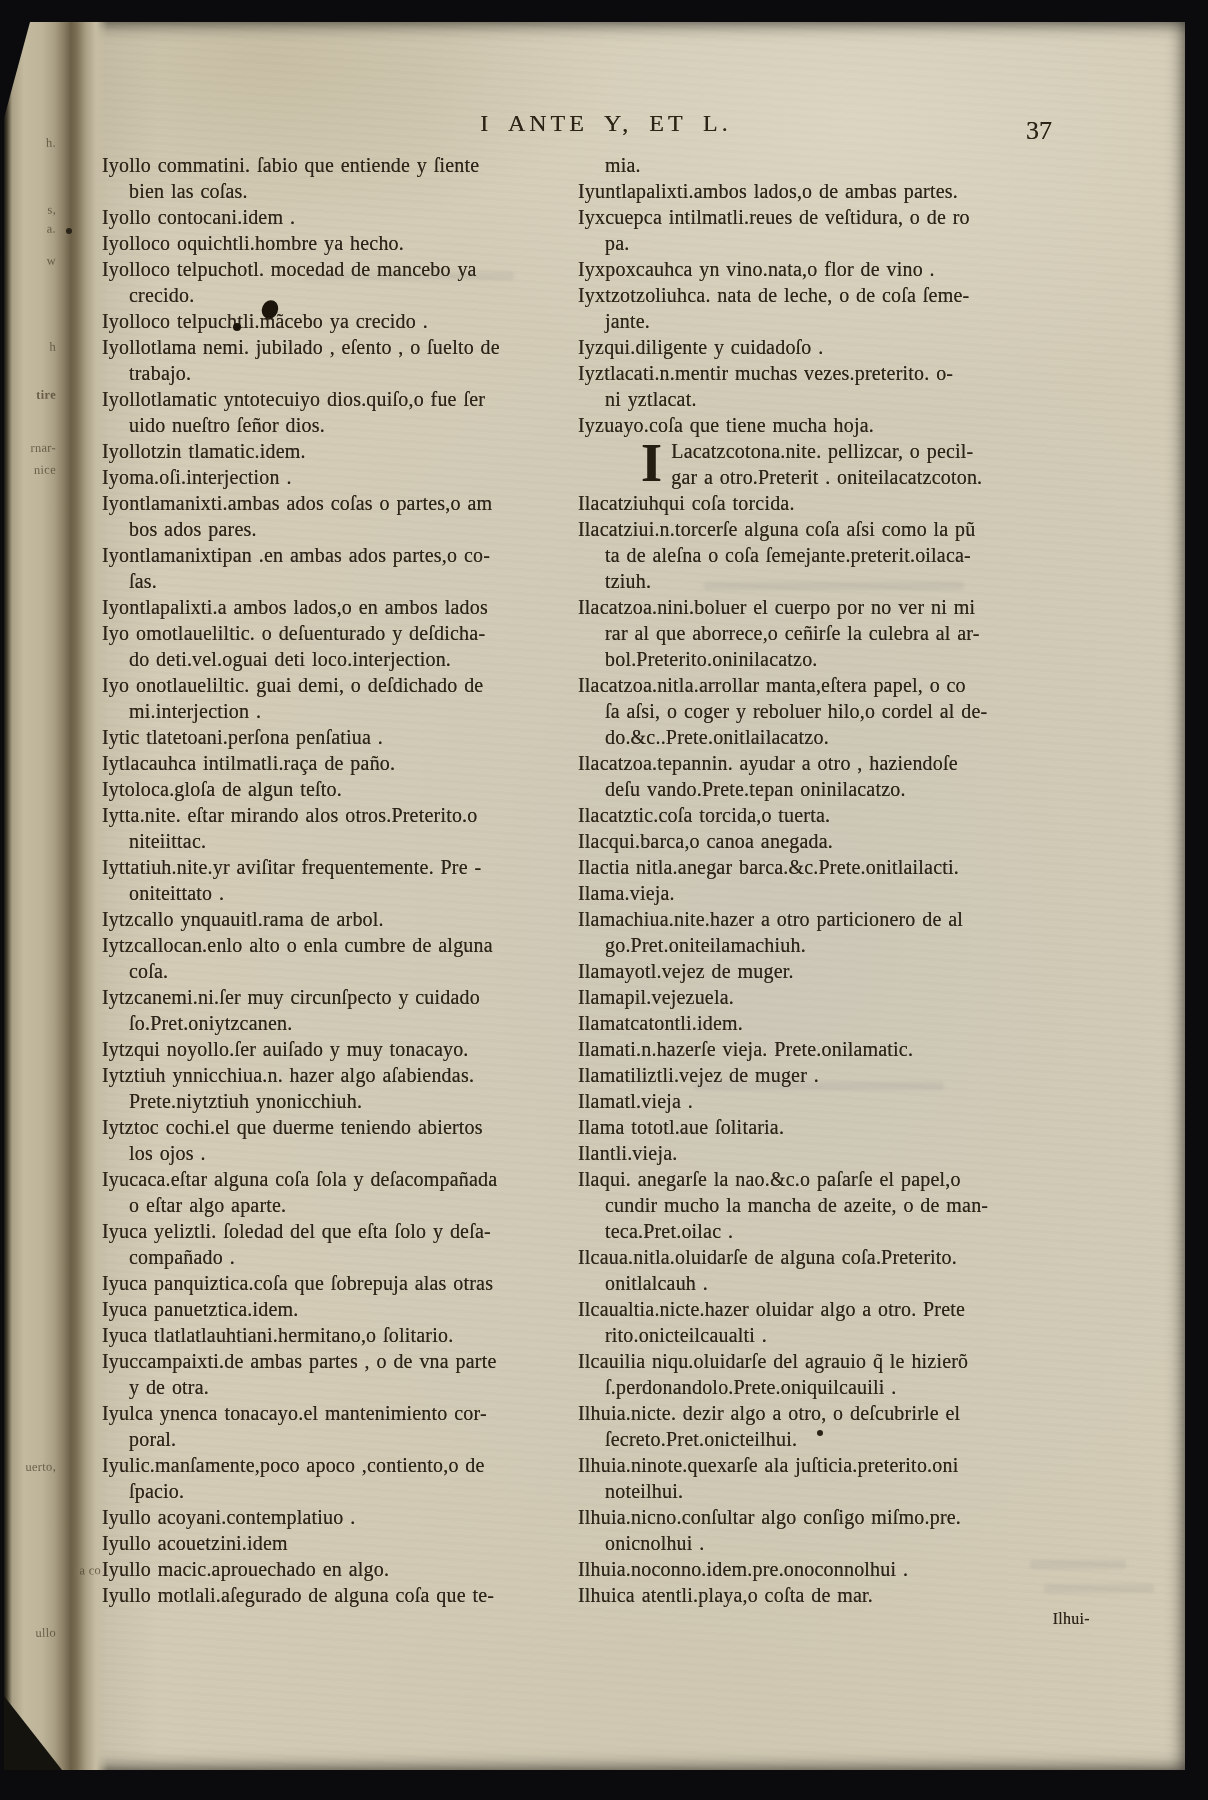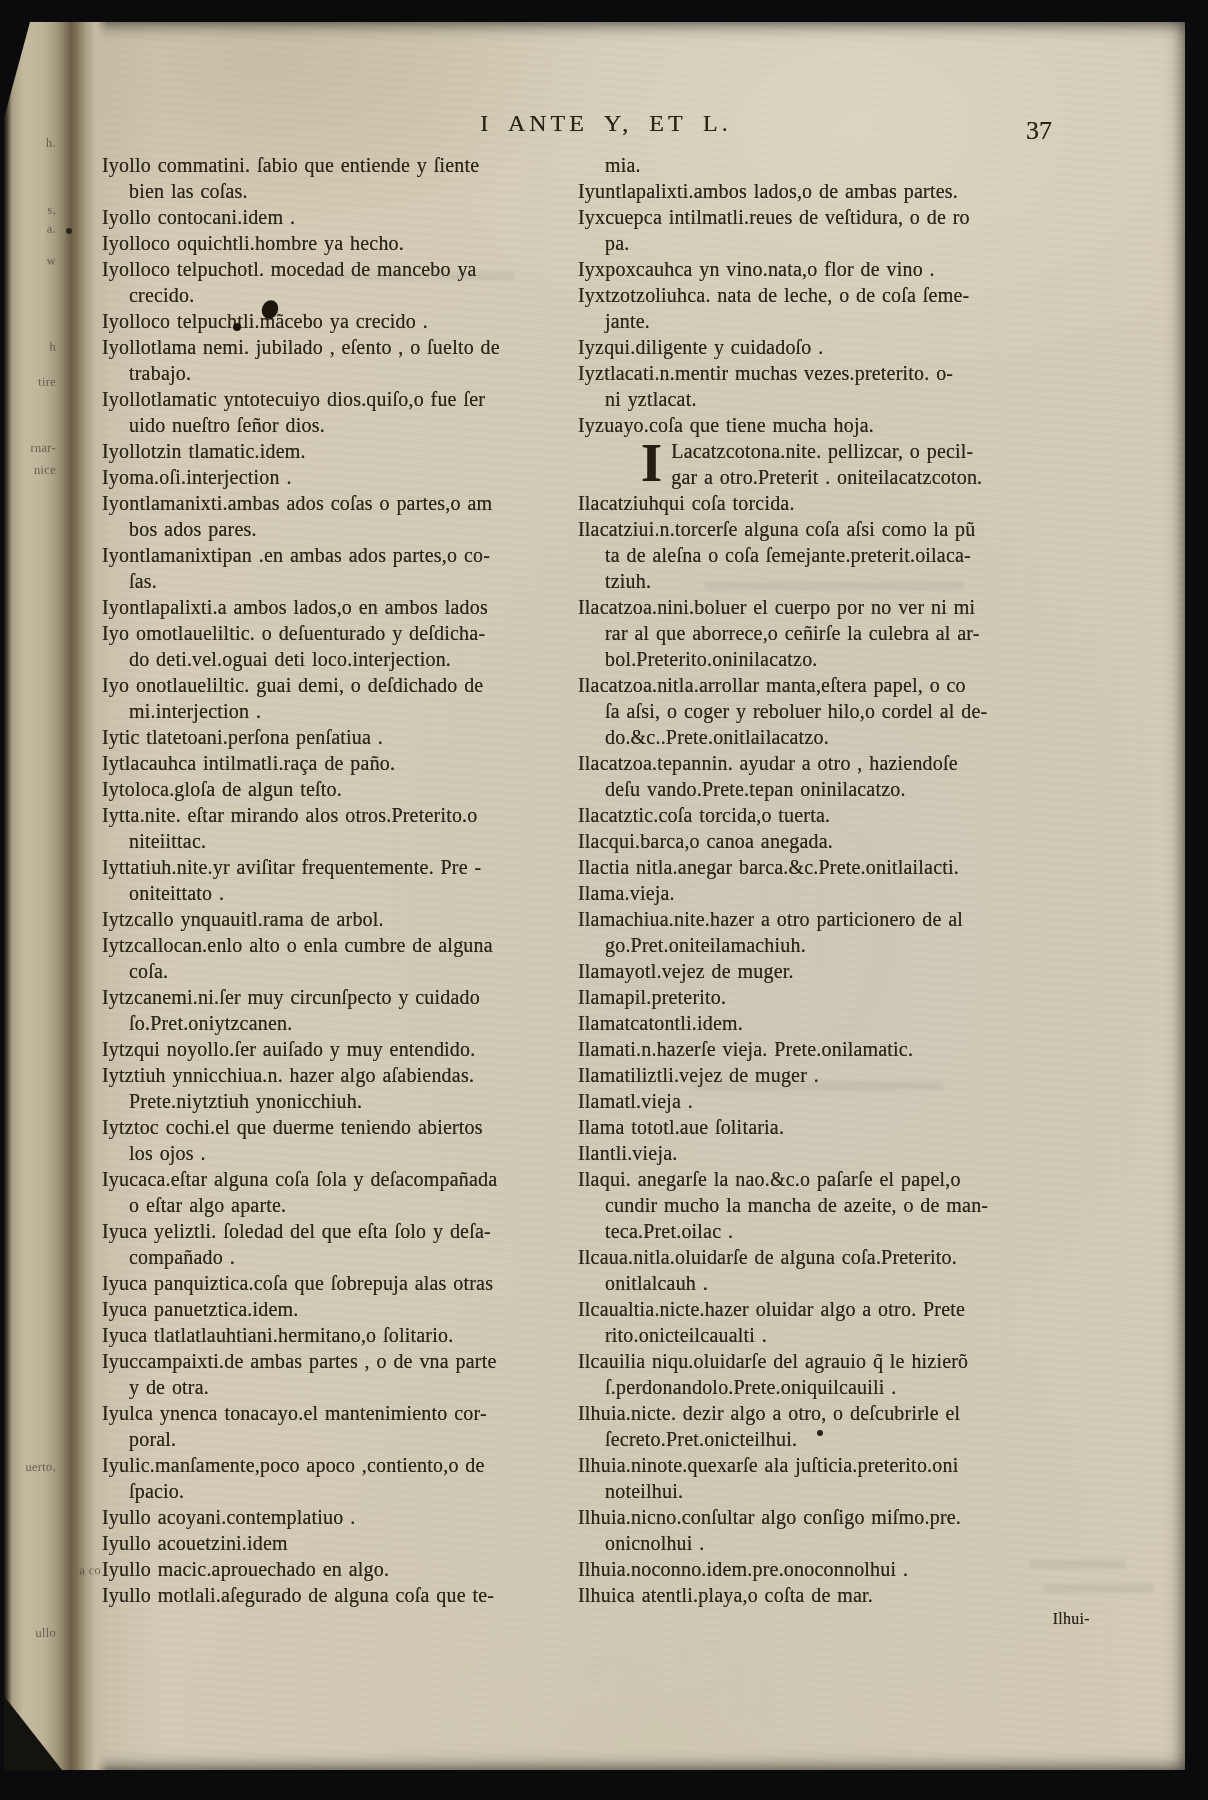--- a/index.html
+++ b/index.html
@@ -69,21 +69,21 @@
 
 <div class="scan">
   <div class="page">
     <div class="gutter"></div>
     <div id="fragments">
         <div class="frag" style="top: 114px;">h.</div>
         <div class="frag" style="top: 181px;">s,</div>
         <div class="frag" style="top: 200px;">a.</div>
         <div class="frag" style="top: 232px;">w</div>
         <div class="frag" style="top: 318px;">h</div>
-        <div class="frag" style="top: 353px;">tire</div>
+        <div class="frag" style="top: 366px; font-weight: bold;">tire</div>
         <div class="frag" style="top: 419px;">rnar-</div>
         <div class="frag" style="top: 441px;">nice</div>
         <div class="frag" style="top: 1390px; margin-top: 48px;">uerto,</div>
         <div class="frag" style="top: 1542px; padding-left: 45px;">a co</div>
         <div class="frag" style="top: 1604px;">ullo</div>
       </div>
     <div class="corner-tl"></div>
     <div class="corner-bl"></div>
 
     <div class="ghost g1"></div>
@@ -123,21 +123,21 @@
         <div class="entry">Iytoloca.gloſa de algun teſto.</div>
         <div class="entry">Iytta.nite. eſtar mirando alos otros.Preterito.o
 niteiittac.</div>
         <div class="entry">Iyttatiuh.nite.yr aviſitar frequentemente. Pre -
 oniteittato .</div>
         <div class="entry">Iytzcallo ynquauitl.rama de arbol.</div>
         <div class="entry">Iytzcallocan.enlo alto o enla cumbre de alguna
 coſa.</div>
         <div class="entry">Iytzcanemi.ni.ſer muy circunſpecto y cuidado
 ſo.Pret.oniytzcanen.</div>
-        <div class="entry">Iytzqui noyollo.ſer auiſado y muy entendido.</div>
+        <div class="entry">Iytzqui noyollo.ſer auiſado y muy tonacayo.</div>
         <div class="entry">Iytztiuh ynnicchiua.n. hazer algo aſabiendas.
 Prete.niytztiuh ynonicchiuh.</div>
         <div class="entry">Iytztoc cochi.el que duerme teniendo abiertos
 los ojos .</div>
         <div class="entry">Iyucaca.eſtar alguna coſa ſola y deſacompañada
 o eſtar algo aparte.</div>
         <div class="entry">Iyuca yeliztli. ſoledad del que eſta ſolo y deſa-
 compañado .</div>
         <div class="entry">Iyuca panquiztica.coſa que ſobrepuja alas otras</div>
         <div class="entry">Iyuca panuetztica.idem.</div>
@@ -179,21 +179,21 @@
 do.&amp;c..Prete.onitlailacatzo.</div>
         <div class="entry">Ilacatzoa.tepannin. ayudar a otro , haziendoſe
 deſu vando.Prete.tepan oninilacatzo.</div>
         <div class="entry">Ilacatztic.coſa torcida,o tuerta.</div>
         <div class="entry">Ilacqui.barca,o canoa anegada.</div>
         <div class="entry">Ilactia nitla.anegar barca.&amp;c.Prete.onitlailacti.</div>
         <div class="entry">Ilama.vieja.</div>
         <div class="entry">Ilamachiua.nite.hazer a otro particionero de al
 go.Pret.oniteilamachiuh.</div>
         <div class="entry">Ilamayotl.vejez de muger.</div>
-        <div class="entry">Ilamapil.preterito.</div>
+        <div class="entry">Ilamapil.vejezuela.</div>
         <div class="entry">Ilamatcatontli.idem.</div>
         <div class="entry">Ilamati.n.hazerſe vieja. Prete.onilamatic.</div>
         <div class="entry">Ilamatiliztli.vejez de muger .</div>
         <div class="entry">Ilamatl.vieja .</div>
         <div class="entry">Ilama tototl.aue ſolitaria.</div>
         <div class="entry">Ilantli.vieja.</div>
         <div class="entry">Ilaqui. anegarſe la nao.&amp;c.o paſarſe el papel,o
 cundir mucho la mancha de azeite, o de man-
 teca.Pret.oilac .</div>
         <div class="entry">Ilcaua.nitla.oluidarſe de alguna coſa.Preterito.

